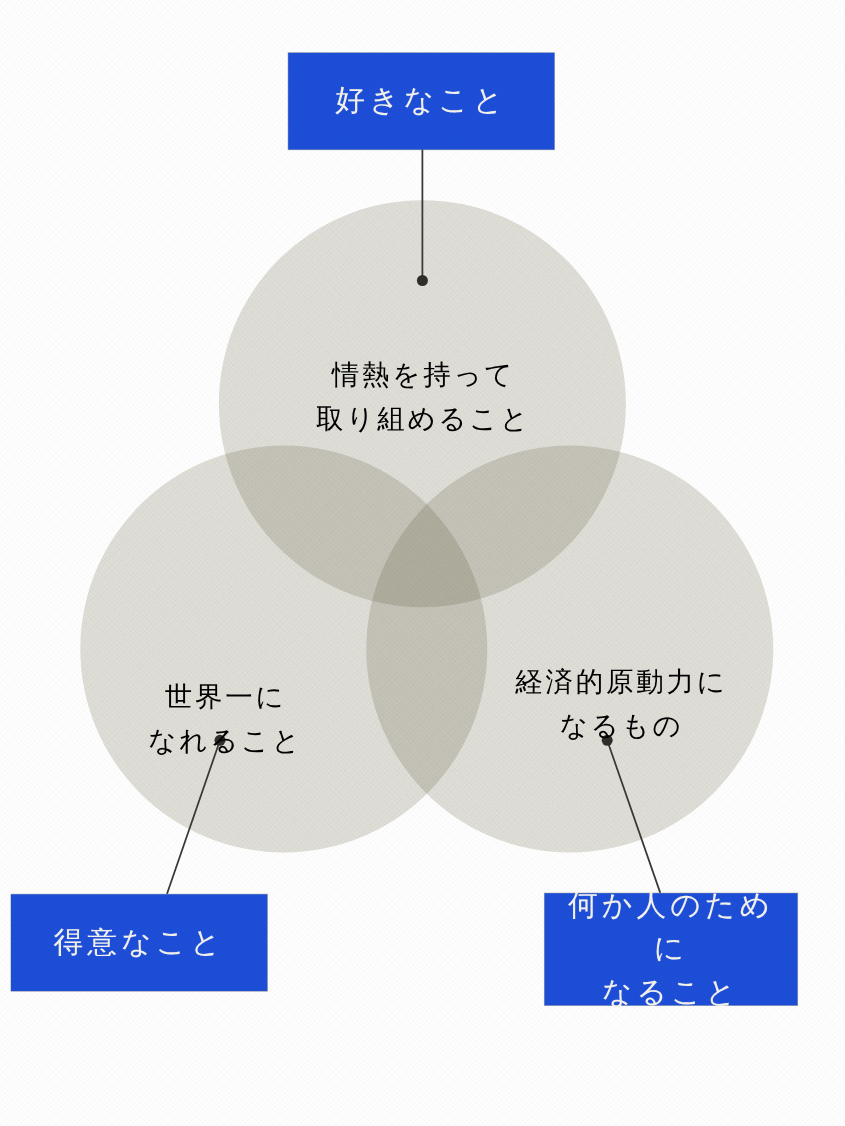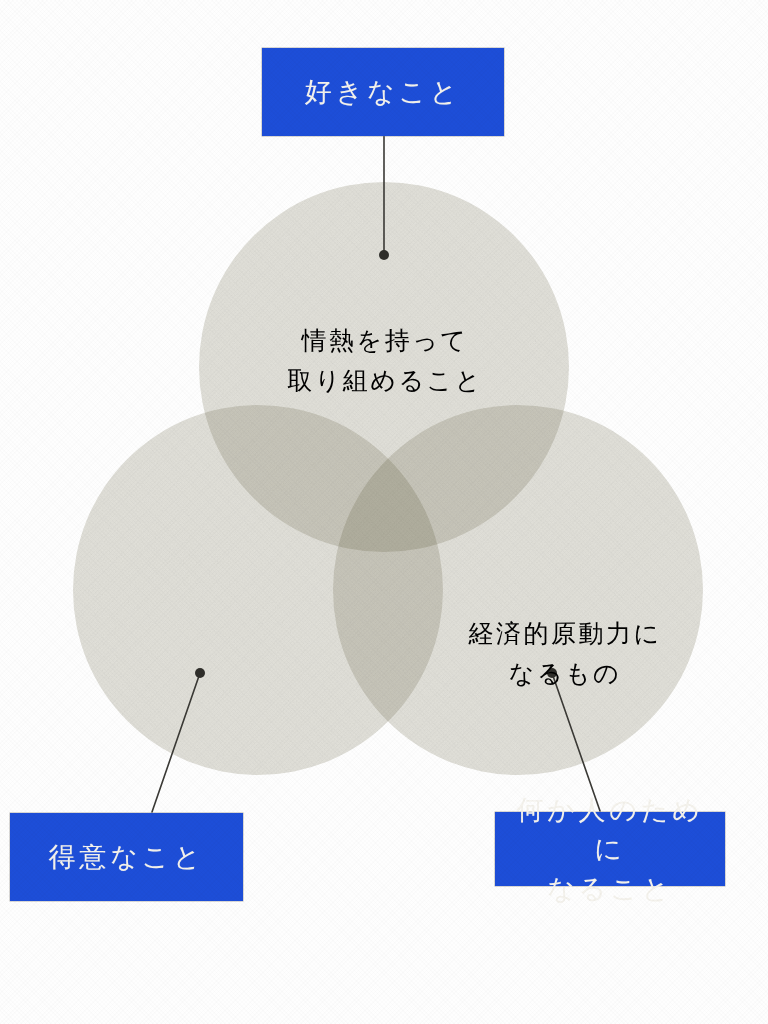--- a/index.html
+++ b/index.html
@@ -69,38 +69,38 @@
     box-shadow: 0 0 0 0.5px rgba(120,118,110,0.55);
   }
   .label-box .label-text {
     display: block;
     white-space: pre-line;
     text-shadow: 0 0 1px rgba(255,255,255,0.25);
   }
 
   #label-top        { left: 262px; top: 48px;  width: 242px; height: 88px; }
   #label-bottom-left{ left: 10px;  top: 813px; width: 233px; height: 88px; }
-  #label-bottom-right{left: 495px; top: 812px; width: 230px; height: 74px; }
+  #label-bottom-right{left: 495px; top: 812px; width: 230px; height: 102px; }
 
   
   .circle-caption {
     position: absolute;
     color: #000000;
     text-align: center;
     letter-spacing: 0.10em;
     line-height: 1.62;
     font-size: 25px;
     font-weight: 400;
     white-space: pre-line;
     pointer-events: none;
     text-rendering: geometricPrecision;
   }
   #caption-top   { left: 235px; top: 280px; width: 300px; }
   #caption-left  { left: 80px;  top: 573px; width: 250px; }
-  #caption-right { left: 440px; top: 573px; width: 250px; text-align: center; }
+  #caption-right { left: 440px; top: 559px; width: 250px; text-align: center; }
 
   
   #paper-texture {
     position: absolute;
     left: 0; top: 0;
     width: 768px; height: 1024px;
     pointer-events: none;
     opacity: 0.5;
     background-image:
       repeating-linear-gradient(45deg,  rgba(0,0,0,0.022) 0 1px, rgba(255,255,255,0) 1px 3px),
@@ -142,20 +142,24 @@
       <line class="leader-line" x1="552" y1="673" x2="600" y2="811"></line>
       <circle class="leader-dot" cx="552" cy="673" r="5"></circle>
     </g>
   </svg>
 
   <div class="circle-caption" id="caption-top">
     <span class="caption-text">情熱を持って
 取り組めること</span>
   </div>
 
+  <div class="circle-caption" id="caption-left">
+    <span class="caption-text">世界一に
+なれること</span>
+  </div>
 
   <div class="circle-caption" id="caption-right">
     <span class="caption-text">経済的原動力に
 なるもの</span>
   </div>
 
   <div class="label-box" id="label-top">
     <span class="label-text">好きなこと</span>
   </div>
 

